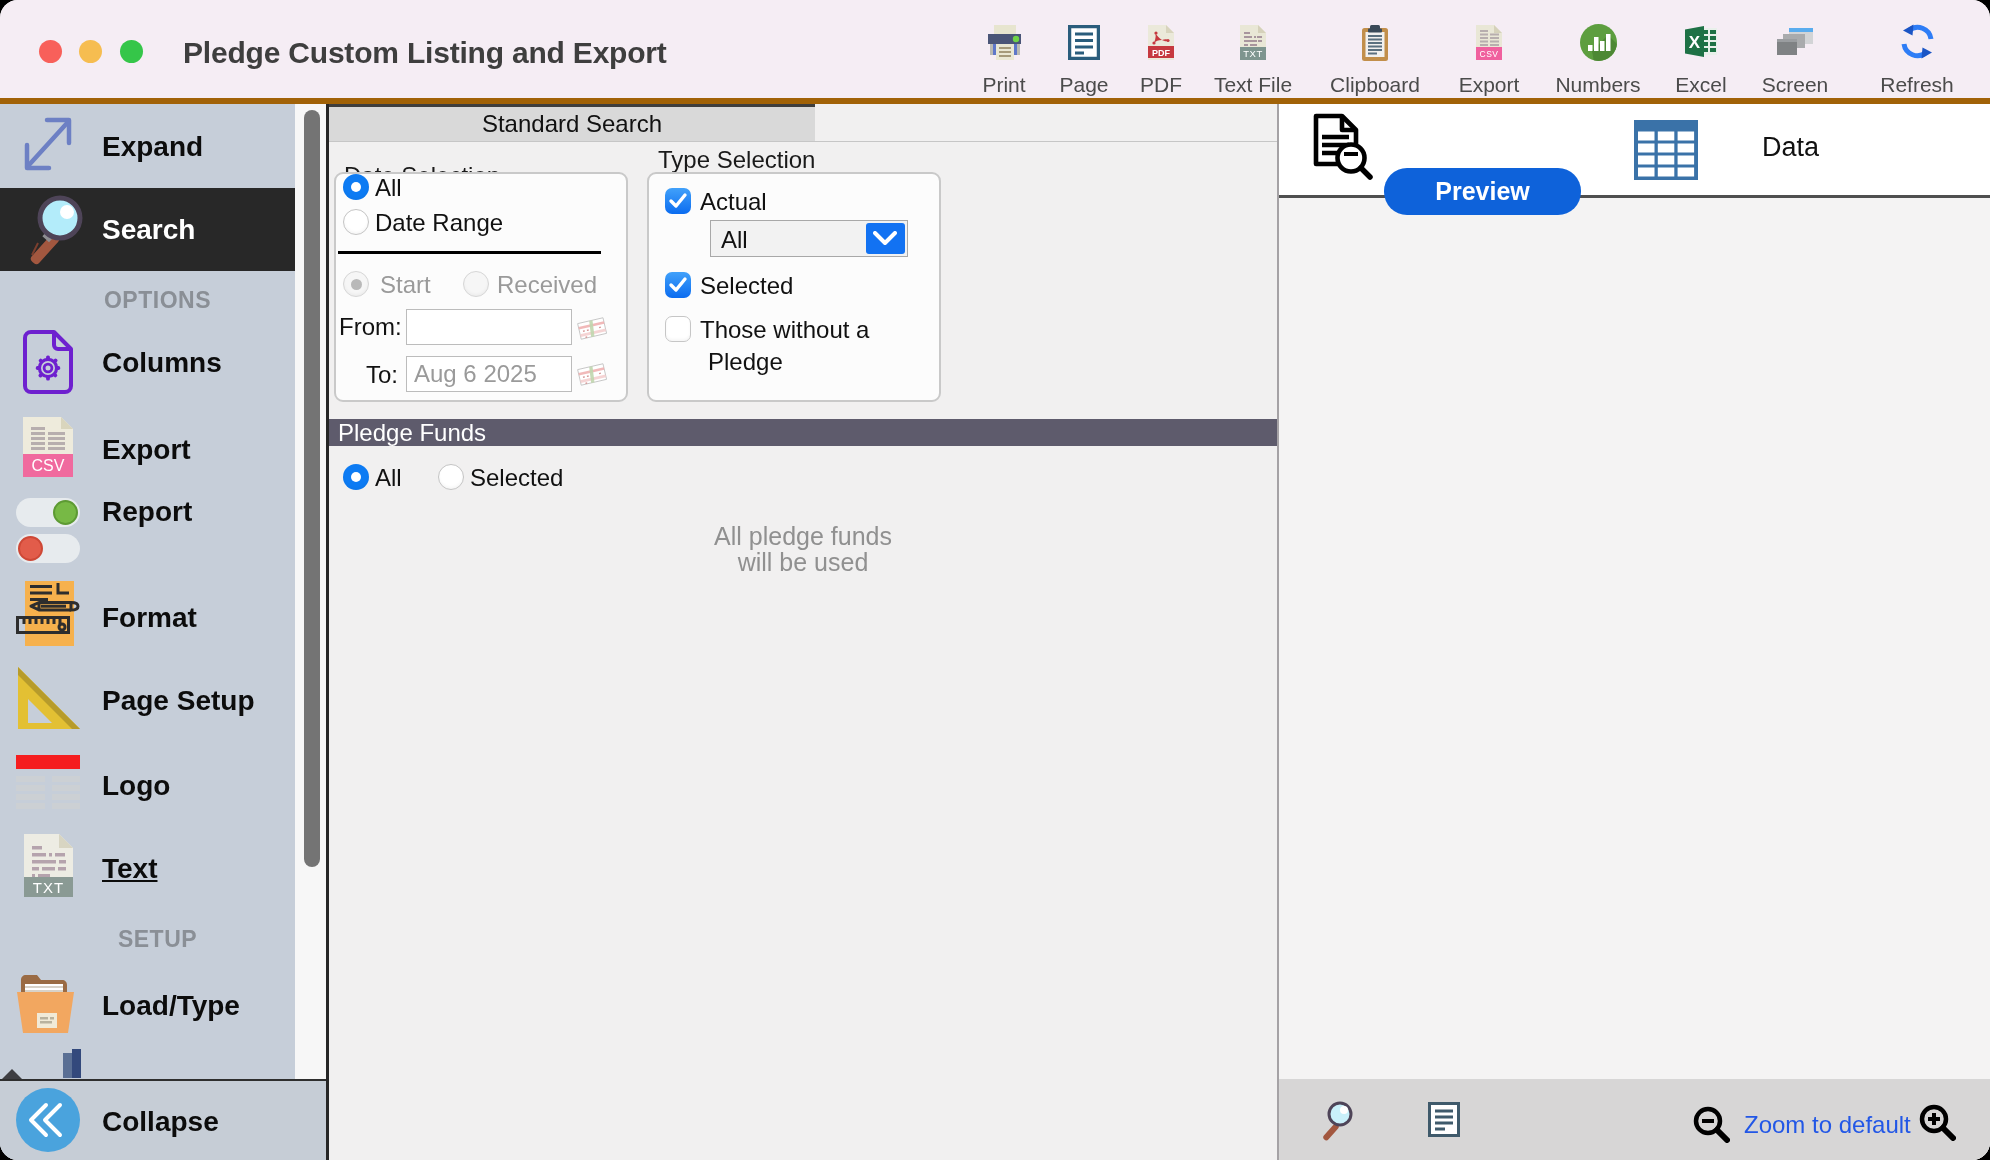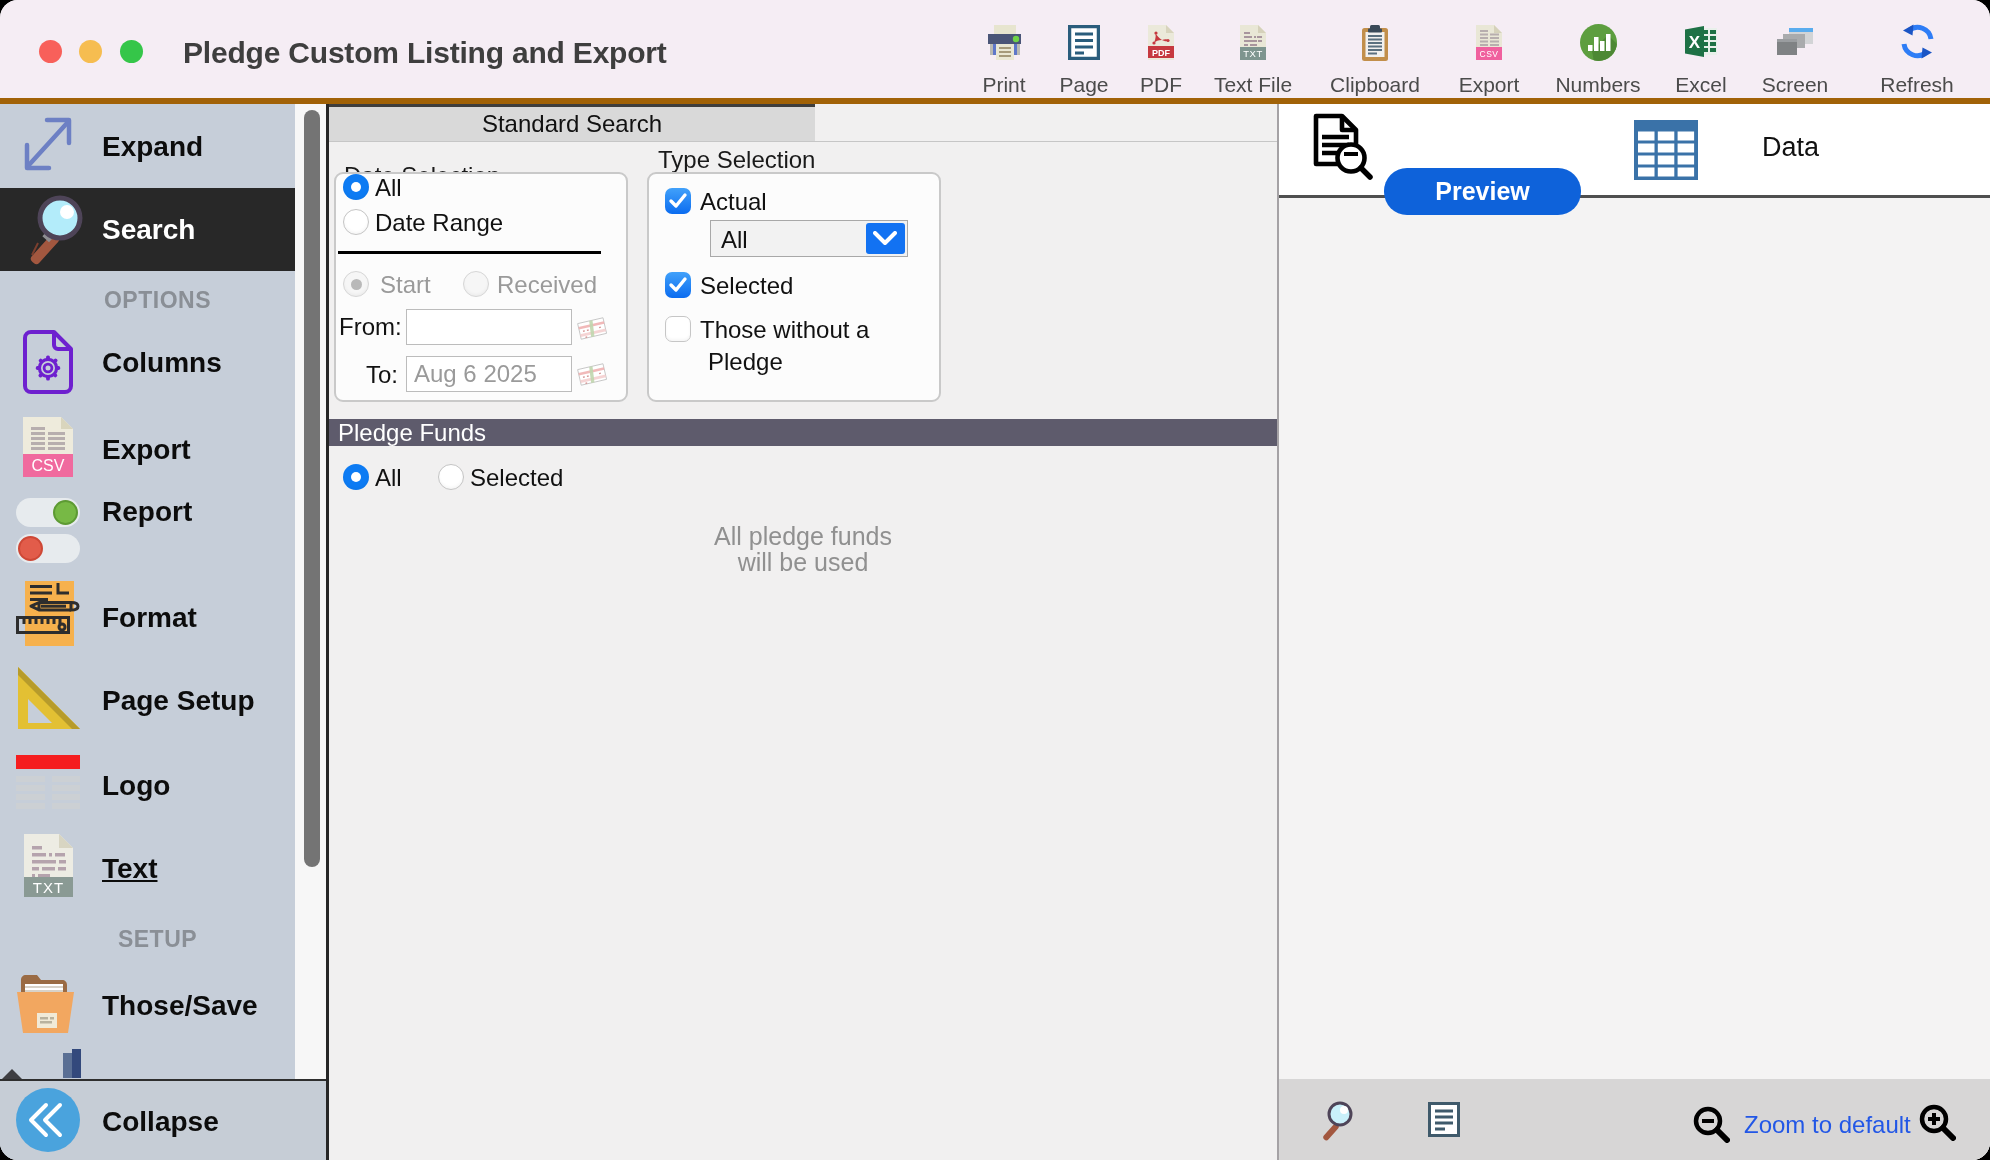--- a/index.html
+++ b/index.html
@@ -381,21 +381,21 @@
     <path d="M4 10 C4 7 6 5 9 5 L20 5 L24 10 L45 10 C48 10 50 12 50 15 L50 30 L4 30 Z" fill="#9a6b44"></path>
     <path d="M8 14 L46 14 L46 24 L8 24 Z" fill="#fff"></path>
     <path d="M8 17 L46 17" stroke="#d8d2c8" stroke-width="2"></path>
     <path d="M8 21 L46 21" stroke="#d8d2c8" stroke-width="2"></path>
     <path d="M0 22 L57 22 L51 63 L6 63 Z" fill="#f2a760"></path>
     <rect x="20" y="43" width="20" height="15" fill="#f1ead7"></rect>
     <rect x="23" y="47" width="8" height="2.5" fill="#b9b29e"></rect>
       <rect x="33" y="47" width="4" height="2.5" fill="#b9b29e"></rect>
     <rect x="23" y="51" width="12" height="2.5" fill="#b9b29e"></rect>
   </svg>
-  <div class="srow-label" style="top:990px;">Those/Save</div>
+  <div class="srow-label" style="top:990px;">Load/Type</div>
 
   <div class="abs" style="left:63px; top:1053px; width:9px; height:25px; background:#5a6f94;"></div>
   <div class="abs" style="left:72px; top:1049px; width:9px; height:29px; background:#33497c;"></div>
   <svg class="abs" style="left:2px; top:1069px;" width="20" height="10" viewBox="0 0 20 10">
     <path d="M0 10 L20 10 L10 0 Z" fill="#3e3e42"></path>
   </svg>
 
   <svg class="abs" style="left:16px; top:1088px; z-index:3;" width="64" height="64" viewBox="0 0 64 64">
     <circle cx="32" cy="32" r="32" fill="#4aa3dd"></circle>
     <g stroke="#fff" stroke-width="4" fill="none" stroke-linecap="round" stroke-linejoin="round">

